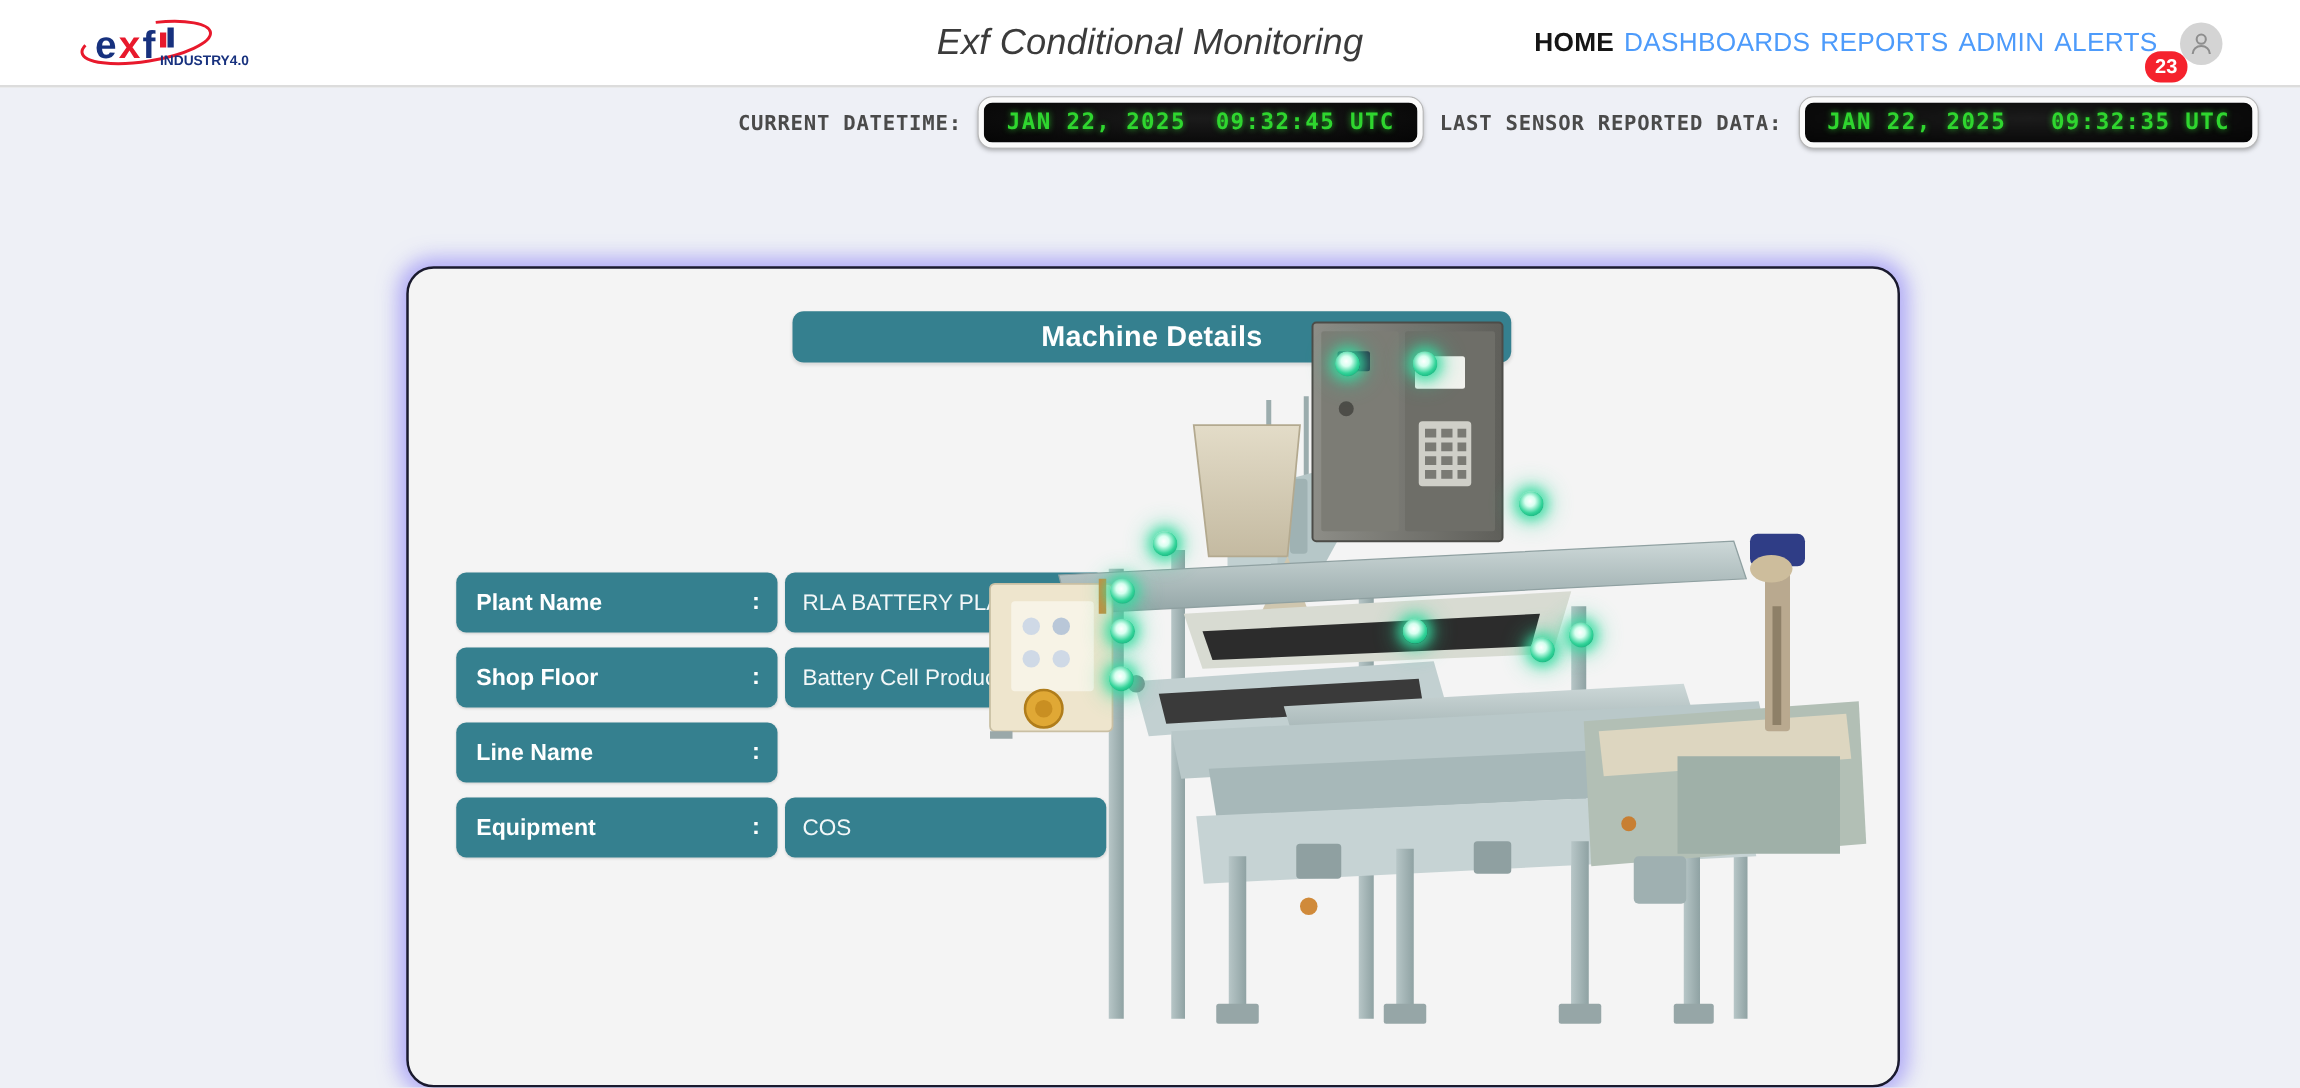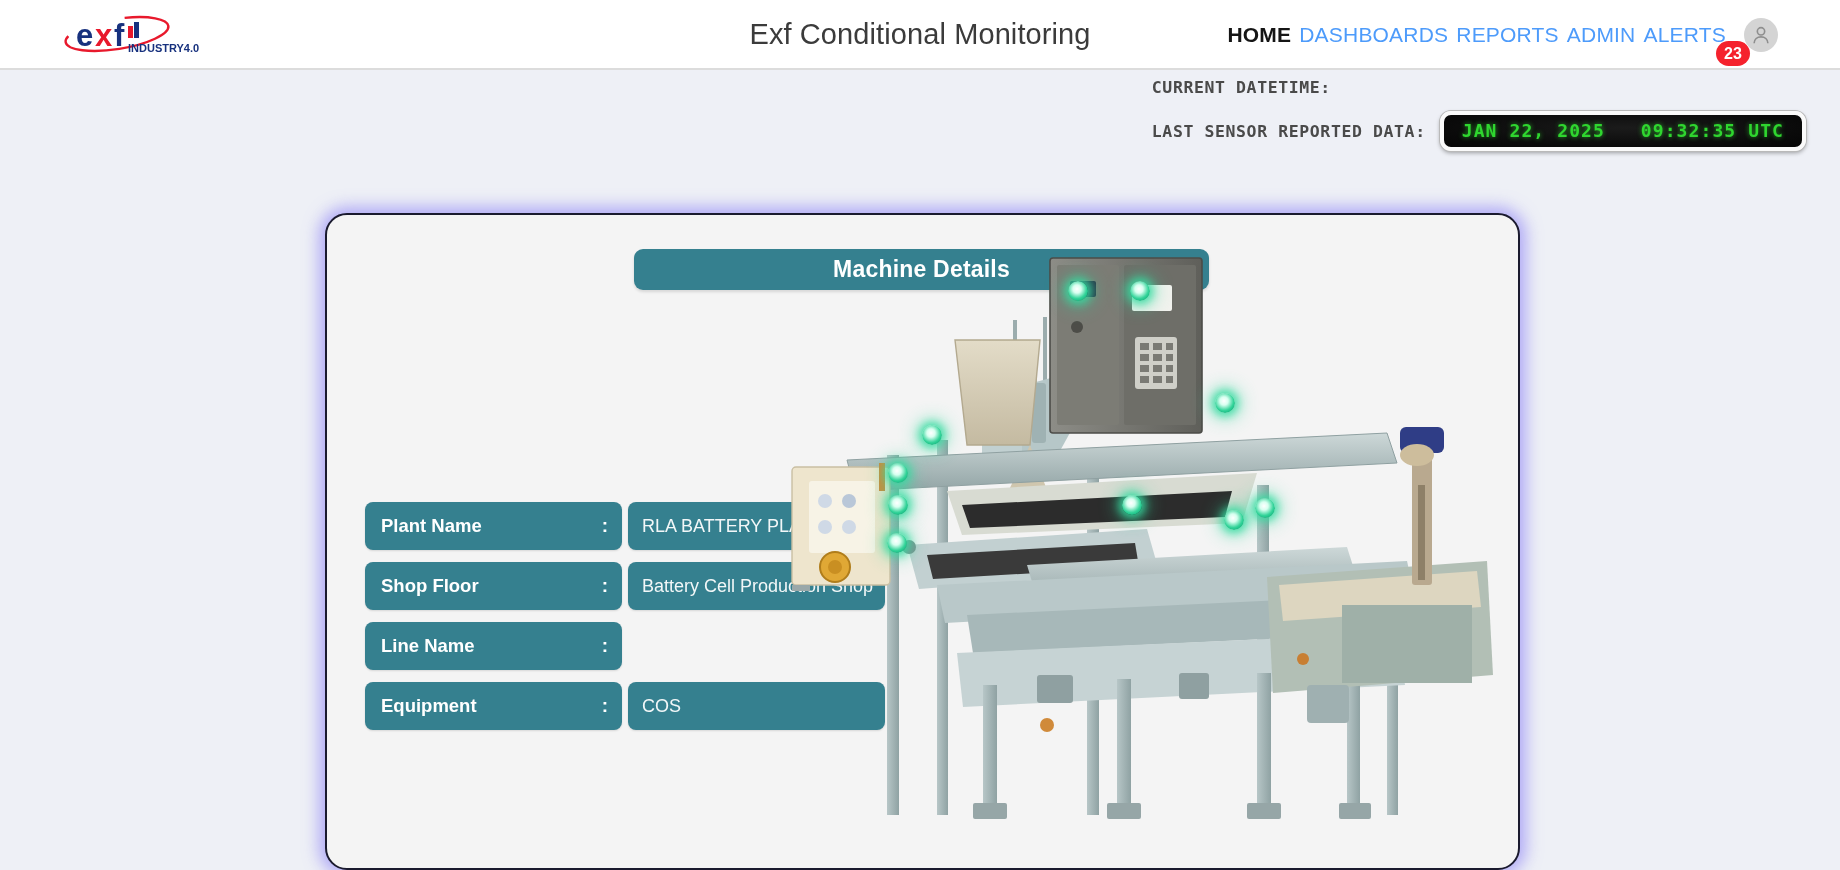--- a/index.html
+++ b/index.html
@@ -39,20 +39,21 @@
 
   .app-title {
     position: absolute;
     left: 0; right: 0;
     text-align: center;
     font-size: 29px;
     color: #3b3b3b;
     font-weight: 400;
     letter-spacing: 0.1px;
     pointer-events: none;
+    font-style: italic;
   }
 
   .nav-links {
     position: absolute;
     right: 62px;
     top: 0;
     height: 70px;
     display: flex;
     align-items: center;
     gap: 8px;
@@ -107,23 +108,23 @@
     flex: none;
   }
   .avatar svg { display:block; }
 
   
   .dt-strip {
     position: absolute;
     right: 34px;
     top: 78px;
     display: flex;
-    flex-direction: column;
+    flex-direction: row;
     gap: 14px;
-    align-items: flex-start;
+    align-items: flex-end;
   }
   .dt-row {
     display: flex;
     align-items: center;
     gap: 14px;
   }
   .dt-label {
     font-family: "DejaVu Sans Mono", monospace;
     font-size: 16.5px;
     letter-spacing: 0.6px;
@@ -185,21 +186,20 @@
   }
 
   
   .details {
     position: absolute;
     left: 38px;
     top: 243px;
     display: flex;
     flex-direction: column;
     gap: 12px;
-    margin-top: 44px;
   }
   .detail-row {
     display: flex;
     gap: 6px;
     align-items: stretch;
   }
   .detail-key {
     width: 257px;
     height: 48px;
     background: #35808f;
@@ -290,20 +290,23 @@
         <path d="M4.5 21c0-4.4 3.4-7 7.5-7s7.5 2.6 7.5 7" fill="none" stroke="#8e8e8e" stroke-width="1.8"></path>
       </svg>
     </span>
   </nav>
 </div>
 
 <div class="dt-strip">
 
   <div class="dt-row">
     <span class="dt-label">CURRENT DATETIME:</span>
+    <span class="lcd">
+      <span class="lcd-text">JAN 22, 2025  09:32:45 UTC</span>
+    </span>
   </div>
 
   <div class="dt-row">
     <span class="dt-label">LAST SENSOR REPORTED DATA:</span>
     <span class="lcd">
       <span class="lcd-text">JAN 22, 2025   09:32:35 UTC</span>
     </span>
   </div>
 </div>
 

